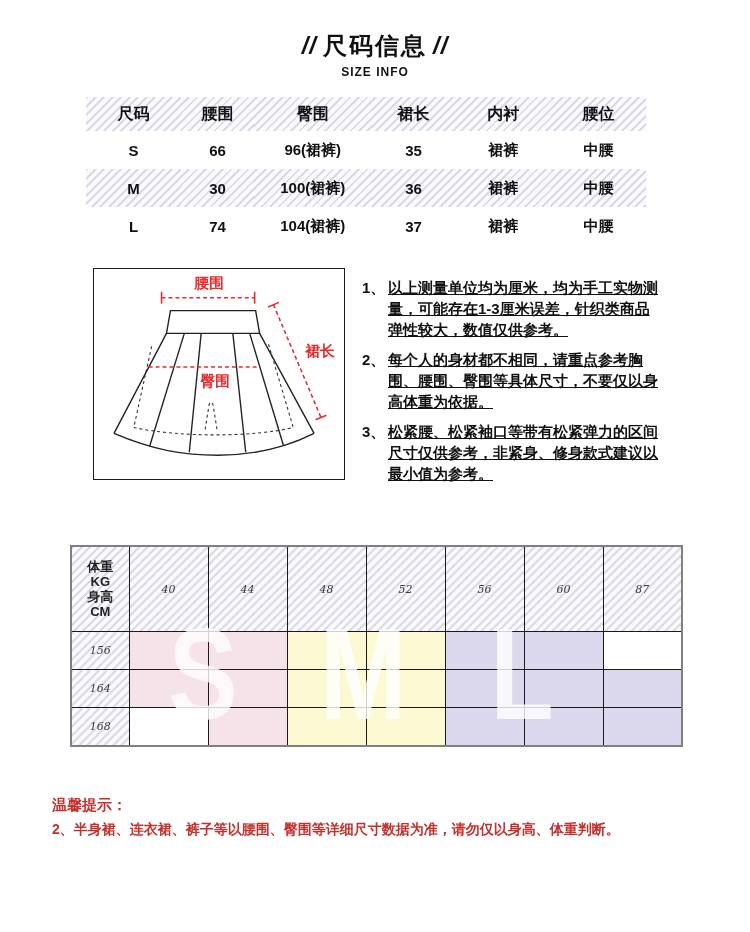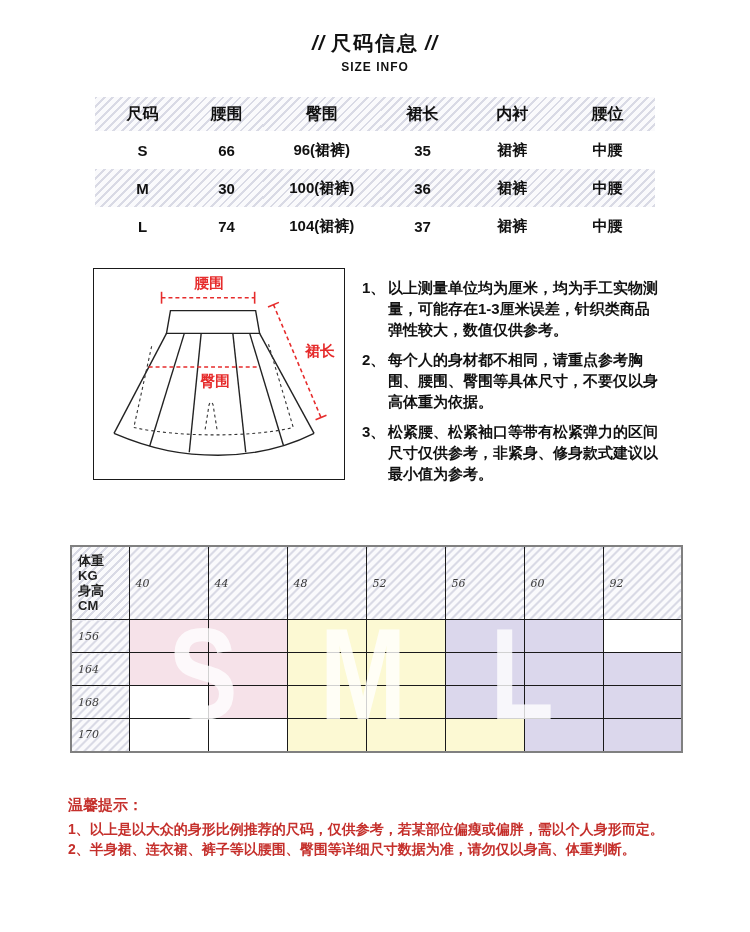--- a/index.html
+++ b/index.html
@@ -1,65 +1,65 @@
 <!DOCTYPE html>
 <html><head>
 <meta charset="utf-8">
 <style>
   html,body{margin:0;padding:0;background:#fff;}
   .page{position:relative;width:750px;height:932px;background:#fff;overflow:hidden;
         font-family:"Liberation Sans","DejaVu Sans",sans-serif;color:#111;}
 
   
   .hdr{position:absolute;left:0;top:30px;width:750px;text-align:center;}
-  .hdr-title{font-size:20px;font-weight:bold;letter-spacing:2px;color:#111;}
+  .hdr-title{font-size:24px;font-weight:bold;letter-spacing:2px;color:#111;}
   .hdr-title .slash{font-style:italic;font-weight:bold;margin:0 6px;letter-spacing:1px;}
   .hdr-sub{margin-top:3px;font-size:12px;font-weight:bold;letter-spacing:1px;color:#111;}
 
   
   .hatch{background:repeating-linear-gradient(135deg,#d9dae5 0,#d9dae5 2px,#fafafc 2px,#fafafc 6px);}
 
   
-  .size-table{position:absolute;left:95px;top:97px;width:560px;border-collapse:collapse;table-layout:fixed;}
+  .size-table{position:absolute;left:86px;top:97px;width:560px;border-collapse:collapse;table-layout:fixed;}
   .size-table th,.size-table td{text-align:center;vertical-align:middle;padding:0;}
   .size-table thead tr{height:34px;}
   .size-table tbody tr{height:38px;}
   .size-table th{font-size:16px;font-weight:bold;}
   .size-table td{font-size:15px;font-weight:bold;}
 
   
   .diagram{position:absolute;left:93px;top:268px;width:250px;height:210px;border:1px solid #1a1a1a;background:#fff;}
   .diagram svg{display:block;}
   .diagram text{font-family:"Liberation Sans","DejaVu Sans",sans-serif;font-weight:bold;font-size:15px;}
 
   
   .tips{position:absolute;left:362px;top:277px;width:302px;}
   .tips-title{font-size:19px;font-weight:bold;text-align:center;margin-bottom:10px;color:#000;}
   .tip-item{display:flex;margin-bottom:9px;font-size:15px;font-weight:bold;line-height:21px;color:#111;}
   .tip-num{flex:0 0 26px;}
-  .tip-text{flex:1;}
+  .tip-text{flex:1;text-decoration:underline;}
 
   
   .grid-wrap{position:absolute;left:70px;top:545px;width:613px;}
   .grid{width:100%;border-collapse:collapse;table-layout:fixed;border:2px solid #808080;}
-  .grid th,.grid td{border:1px solid #1a1a1a;padding:6px;text-align:left;vertical-align:middle;}
+  .grid th,.grid td{border:1px solid #1a1a1a;padding:12px;text-align:center;vertical-align:middle;}
   .grid thead tr{height:41px;}
   .grid tbody tr{height:33px;}
   .corner-line{font-size:13px;font-weight:bold;line-height:15px;color:#222;}
   .num{font-style:italic;font-family:"DejaVu Serif","Liberation Serif",serif;font-weight:normal;
        font-size:11px;color:#3a3a3a;}
   .wm{position:absolute;left:0;top:0;width:100%;height:100%;pointer-events:none;}
   .wm-letter{position:absolute;font-size:130px;font-weight:bold;line-height:1;color:rgba(255,255,255,0.8);
              transform:translate(-50%,-50%) scaleX(0.8);}
   .wm-0{left:133px;top:129px;}
   .wm-1{left:293px;top:129px;}
   .wm-2{left:452px;top:129px;}
 
   
-  .warm{position:absolute;left:68px;top:796px;width:660px;color:#c5302c;}
+  .warm{position:absolute;left:52px;top:796px;width:660px;color:#c5302c;}
   .warm-title{font-size:15px;font-weight:bold;margin-bottom:4px;}
   .warm-line{font-size:14px;font-weight:bold;line-height:20px;}
 </style>
 </head>
 <body>
 
 <div class="page">
 
   <div class="hdr">
     <div class="hdr-title">
@@ -185,21 +185,21 @@
             <th class="hatch">
               <div class="corner-line">体重KG</div>
               <div class="corner-line">身高CM</div>
             </th>
             <th class="hatch num">40</th>
             <th class="hatch num">44</th>
             <th class="hatch num">48</th>
             <th class="hatch num">52</th>
             <th class="hatch num">56</th>
             <th class="hatch num">60</th>
-            <th class="hatch num">92</th>
+            <th class="hatch num">87</th>
           </tr>
         </thead>
       <tbody id="grid-body">
           <tr>
             <th class="hatch num">156</th>
             <td style="background: rgb(246, 226, 233);"></td>
             <td style="background: rgb(246, 226, 233);"></td>
             <td style="background: rgb(252, 249, 211);"></td>
             <td style="background: rgb(252, 249, 211);"></td>
             <td style="background: rgb(219, 215, 236);"></td>
@@ -216,43 +216,32 @@
             <td style="background: rgb(219, 215, 236);"></td>
             <td style="background: rgb(219, 215, 236);"></td>
           </tr>
           <tr>
             <th class="hatch num">168</th>
             <td style="background: rgb(255, 255, 255);"></td>
             <td style="background: rgb(246, 226, 233);"></td>
             <td style="background: rgb(252, 249, 211);"></td>
             <td style="background: rgb(252, 249, 211);"></td>
             <td style="background: rgb(219, 215, 236);"></td>
-            <td style="background: rgb(219, 215, 236);"></td>
-            <td style="background: rgb(219, 215, 236);"></td>
-          </tr>
-          <tr>
-            <th class="hatch num">170</th>
-            <td style="background: rgb(255, 255, 255);"></td>
-            <td style="background: rgb(255, 255, 255);"></td>
-            <td style="background: rgb(252, 249, 211);"></td>
-            <td style="background: rgb(252, 249, 211);"></td>
-            <td style="background: rgb(252, 249, 211);"></td>
             <td style="background: rgb(219, 215, 236);"></td>
             <td style="background: rgb(219, 215, 236);"></td>
           </tr>
         </tbody>
     </table>
     <div class="wm" id="watermarks">
         <span class="wm-letter wm-0">S</span>
         <span class="wm-letter wm-1">M</span>
         <span class="wm-letter wm-2">L</span>
       </div>
   </div>
 
   <div class="warm">
     <div class="warm-title">温馨提示：</div>
     <div id="warm-lines">
-        <div class="warm-line">1、以上是以大众的身形比例推荐的尺码，仅供参考，若某部位偏瘦或偏胖，需以个人身形而定。</div>
         <div class="warm-line">2、半身裙、连衣裙、裤子等以腰围、臀围等详细尺寸数据为准，请勿仅以身高、体重判断。</div>
       </div>
   </div>
 
 </div>
 
 </body></html>

